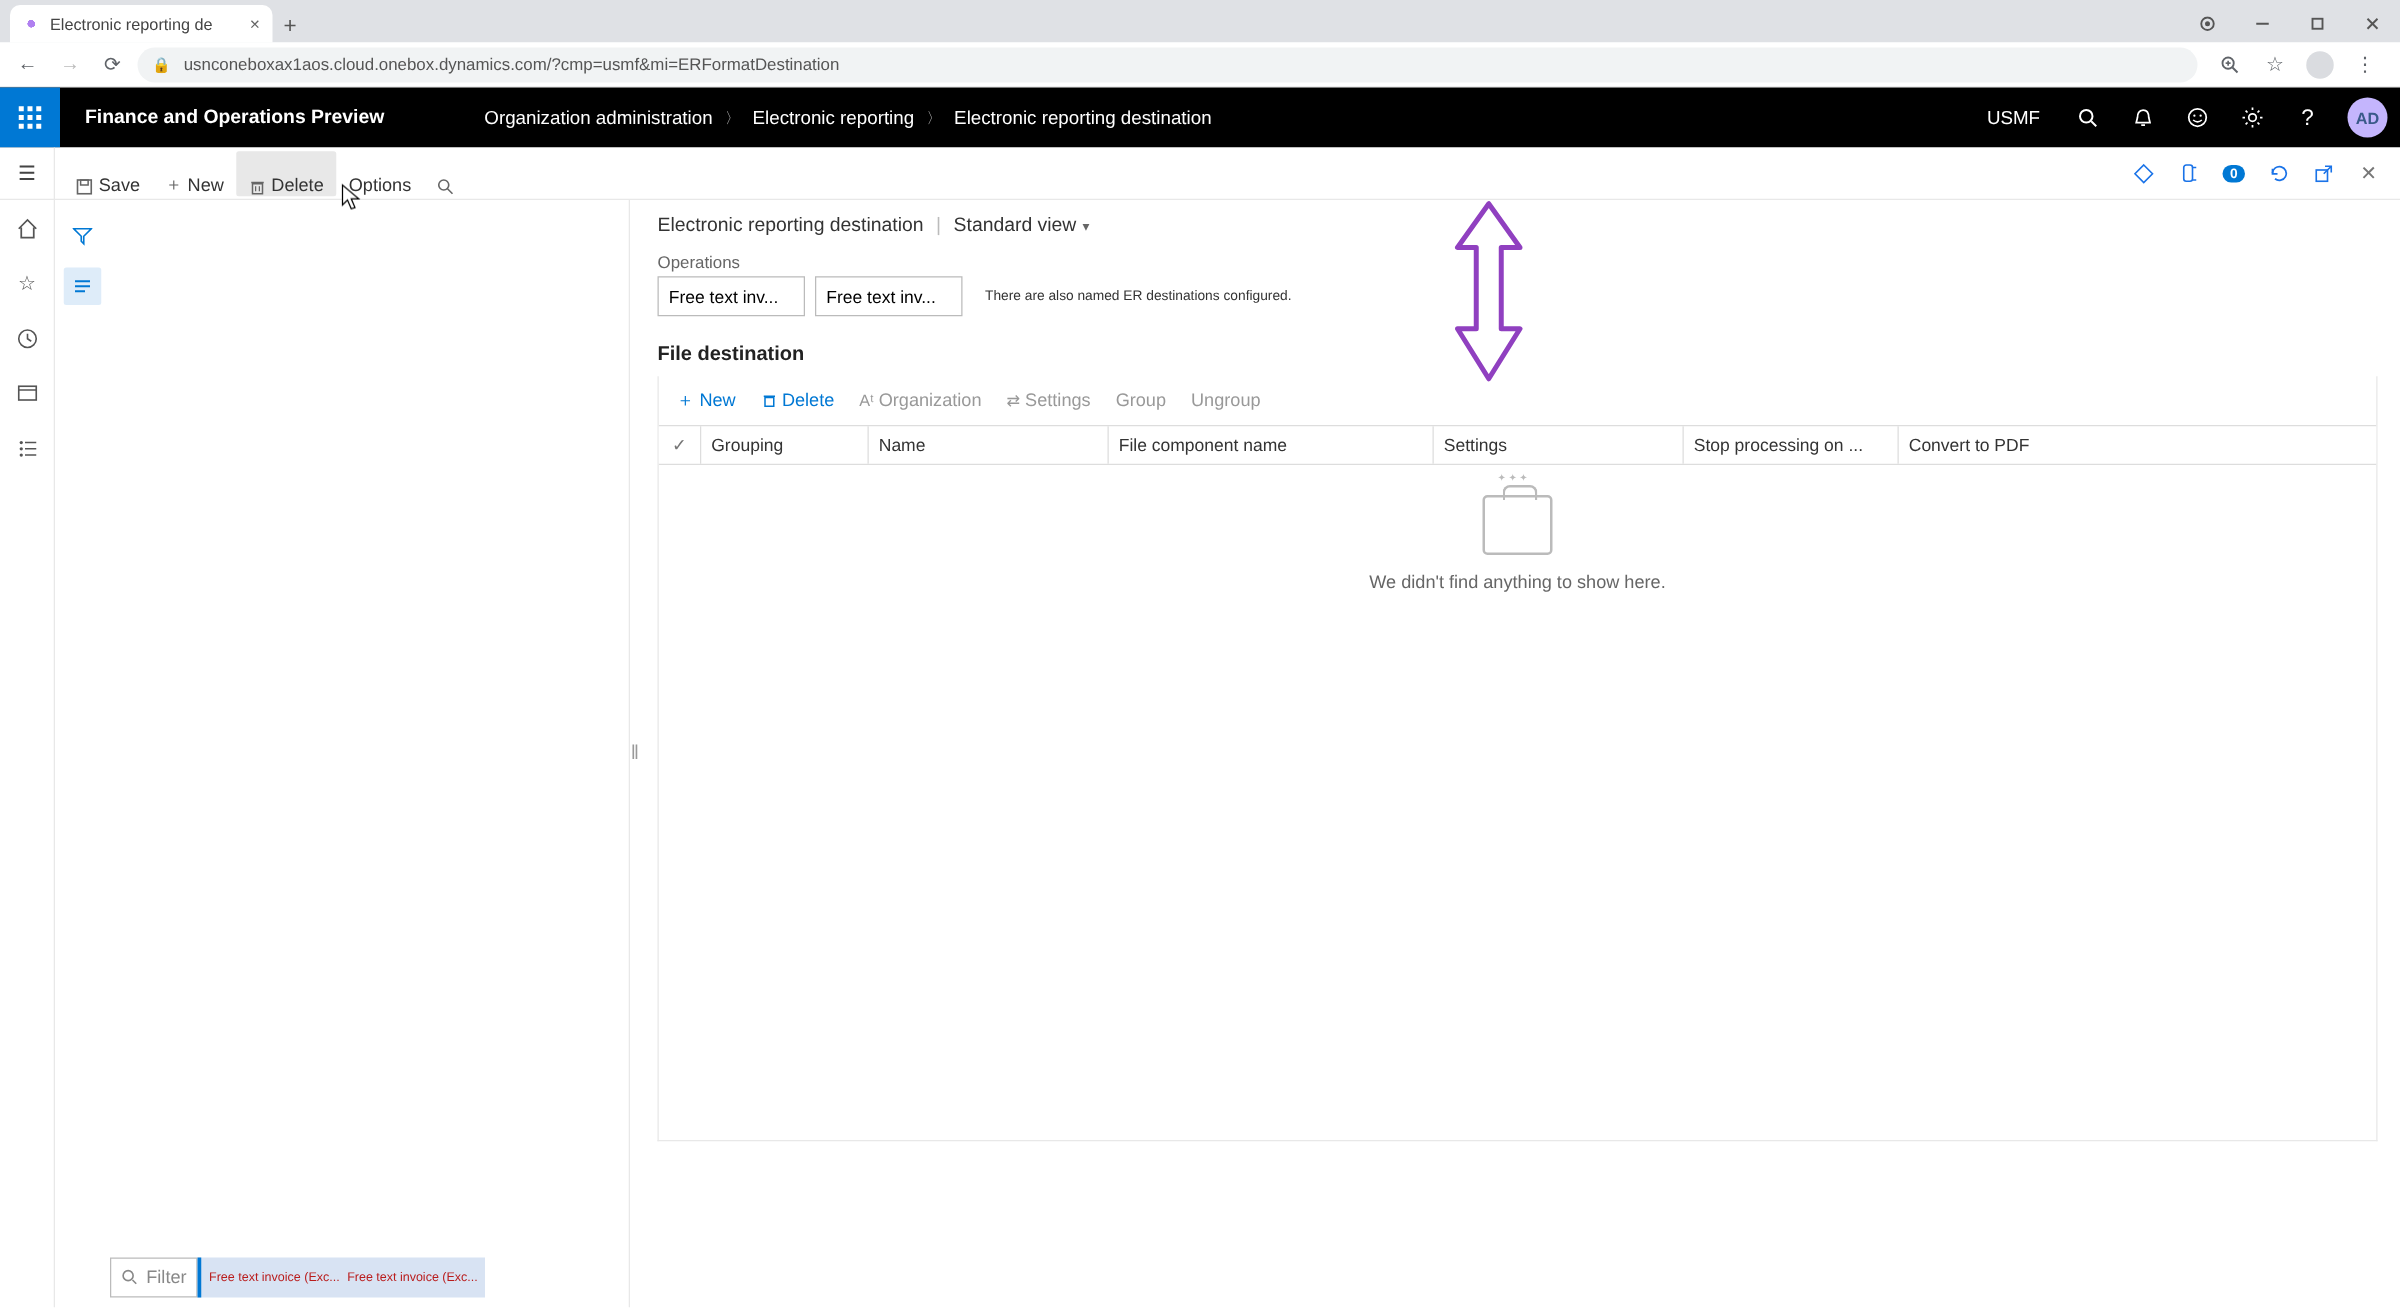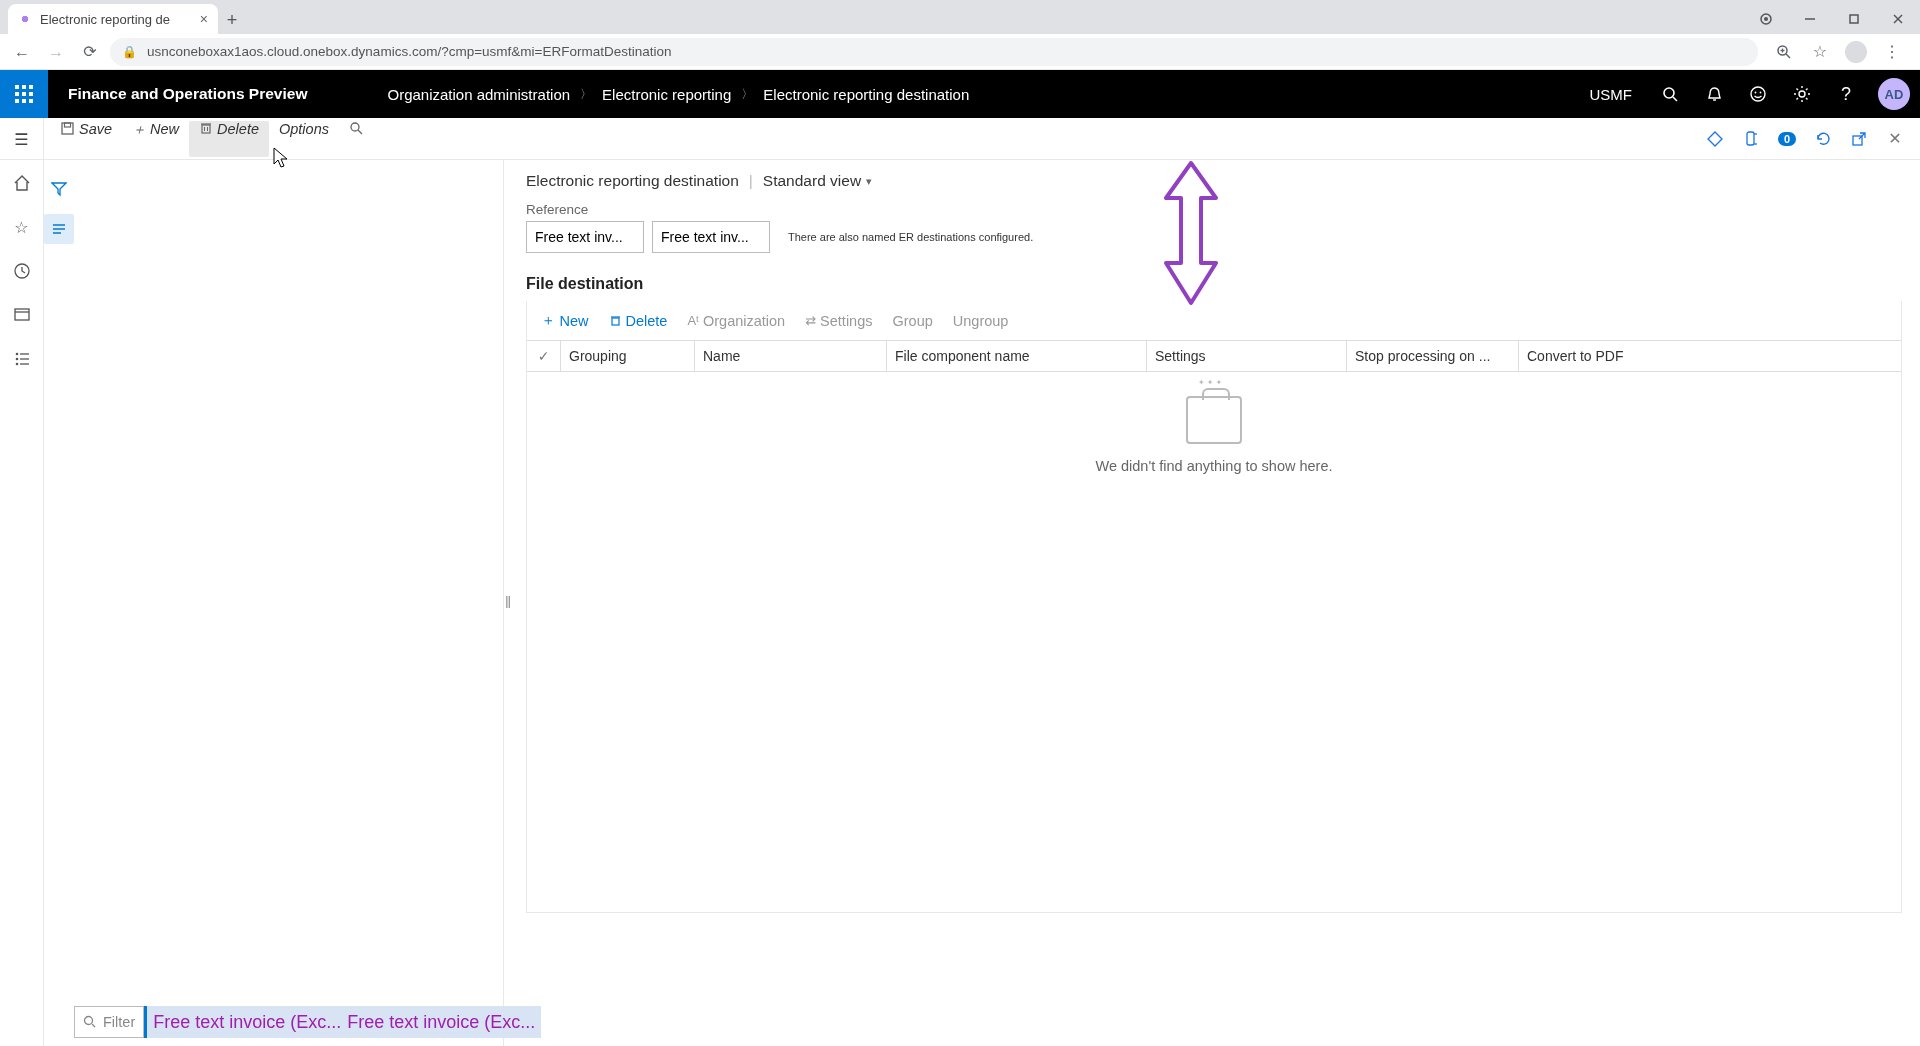--- a/index.html
+++ b/index.html
@@ -31,42 +31,42 @@
 .breadcrumbs { padding-left: 60px; display: flex; align-items: center; font-size: 15px; gap: 10px; }
 .bc-sep { font-size: 12px; color: #aaa; }
 .top-right { margin-left: auto; display: flex; align-items: center; gap: 0; }
 .top-text { padding: 0 16px; font-size: 15px; }
 .top-icon { width: 44px; height: 48px; display: flex; align-items: center; justify-content: center; font-size: 17px; }
 .avatar { width: 32px; height: 32px; border-radius: 50%; background: #c4b5fd; color: #3a5a8a; display: flex; align-items: center; justify-content: center; font-size: 13px; font-weight: 600; margin: 0 10px; }
 
 
 .action-pane { height: 42px; background: #fff; display: flex; align-items: center; padding: 0 8px 0 50px; border-bottom: 1px solid #e8e8e8; position: relative; }
 .hamburger-left { position: absolute; left: 0; top: 0; width: 44px; height: 42px; display: flex; align-items: center; justify-content: center; border-right: 1px solid #e8e8e8; color: #444; }
-.ap-btn { height: 36px; padding: 0 10px; display: flex; align-items: flex-start; gap: 4px; font-size: 14.5px; color: #333; border-radius: 2px; font-style: italic; }
+.ap-btn { height: 36px; padding: 0 10px; display: flex; align-items: flex-end; gap: 4px; font-size: 14.5px; color: #333; border-radius: 2px; }
 .ap-btn:hover, .ap-btn.active { background: #e8e8e8; }
 .ap-icon { font-size: 14px; color: #666; }
 .ap-right { margin-left: auto; display: flex; gap: 2px; }
 .ap-right-btn { width: 34px; height: 34px; display: flex; align-items: center; justify-content: center; color: #1a73e8; }
 .ap-badge { background: #0078d4; color: #fff; border-radius: 10px; padding: 1px 6px; font-size: 11px; font-weight: 600; }
 .close-x { color: #777; font-size: 16px; }
 
 
 .main-layout { display: flex; height: calc(1046px - 34px - 36px - 48px - 42px); }
 .left-rail { width: 44px; border-right: 1px solid #e8e8e8; display: flex; flex-direction: column; align-items: center; padding-top: 10px; gap: 18px; }
 .rail-icon { width: 26px; height: 26px; display: flex; align-items: center; justify-content: center; color: #555; font-size: 16px; }
 
 .col-gutter { width: 44px; display: flex; flex-direction: column; align-items: center; padding-top: 6px; gap: 10px; }
 .gutter-btn { width: 30px; height: 30px; display: flex; align-items: center; justify-content: center; color: #0078d4; border-radius: 2px; }
 .gutter-btn.active { background: #deecf9; }
 
 .list-pane { width: 460px; border-right: 1px solid #e8e8e8; display: flex; padding: 8px 6px 8px 0; }
 .list-body { flex: 1; display: flex; flex-direction: row; align-items: flex-end; }
 .filter-input { height: 32px; border: 1px solid #bbb; display: flex; align-items: center; padding: 0 8px; gap: 6px; font-size: 14.5px; color: #888; }
 .list-row { margin-top: 10px; height: 32px; background: #d8e3f3; display: flex; align-items: center; border-left: 3px solid #0078d4; padding-left: 6px; }
-.list-cell { flex: 1; font-size: 18px; color: #a21caf; white-space: nowrap; overflow: hidden; text-overflow: ellipsis; padding-right: 6px; }
+.list-cell { flex: 1; font-size: 10px; color: #b91c1c; white-space: nowrap; overflow: hidden; text-overflow: ellipsis; padding-right: 6px; }
 
 .splitter { width: 8px; display: flex; align-items: center; justify-content: center; color: #999; }
 
 .detail-pane { flex: 1; padding: 12px 18px 12px 14px; overflow: auto; }
 .page-hdr { display: flex; align-items: center; gap: 10px; font-size: 15.5px; color: #333; }
 .vsep { color: #bbb; }
 .view-name { display: flex; align-items: center; gap: 5px; }
 .ref-group { margin-top: 12px; position: relative; }
 .ref-label { font-size: 13.5px; color: #666; }
 .ref-row { display: flex; align-items: center; gap: 8px; margin-top: 4px; }
@@ -348,21 +348,21 @@
     <div class="page-hdr">
       <span>Electronic reporting destination</span>
       <span class="vsep">|</span>
       <span class="view-name">
         <span>Standard view</span>
         <span style="font-size:11px;color:#666">▾</span>
       </span>
     </div>
 
     <div class="ref-group">
-      <div class="ref-label">Reference</div>
+      <div class="ref-label">Operations</div>
       <div class="ref-row">
         <div class="ref-box">Free text inv...</div>
         <div class="ref-box">Free text inv...</div>
         <div class="ref-msg">There are also named ER destinations configured.</div>
       </div>
 
       <svg class="annot-arrow" width="90" height="150" viewBox="0 0 90 150">
         <path d="M45 5 L20 40 L35 40 L35 105 L20 105 L45 145 L70 105 L55 105 L55 40 L70 40 Z" fill="none" stroke="#9040c0" stroke-width="4" stroke-linejoin="round"></path>
       </svg>
     </div>

